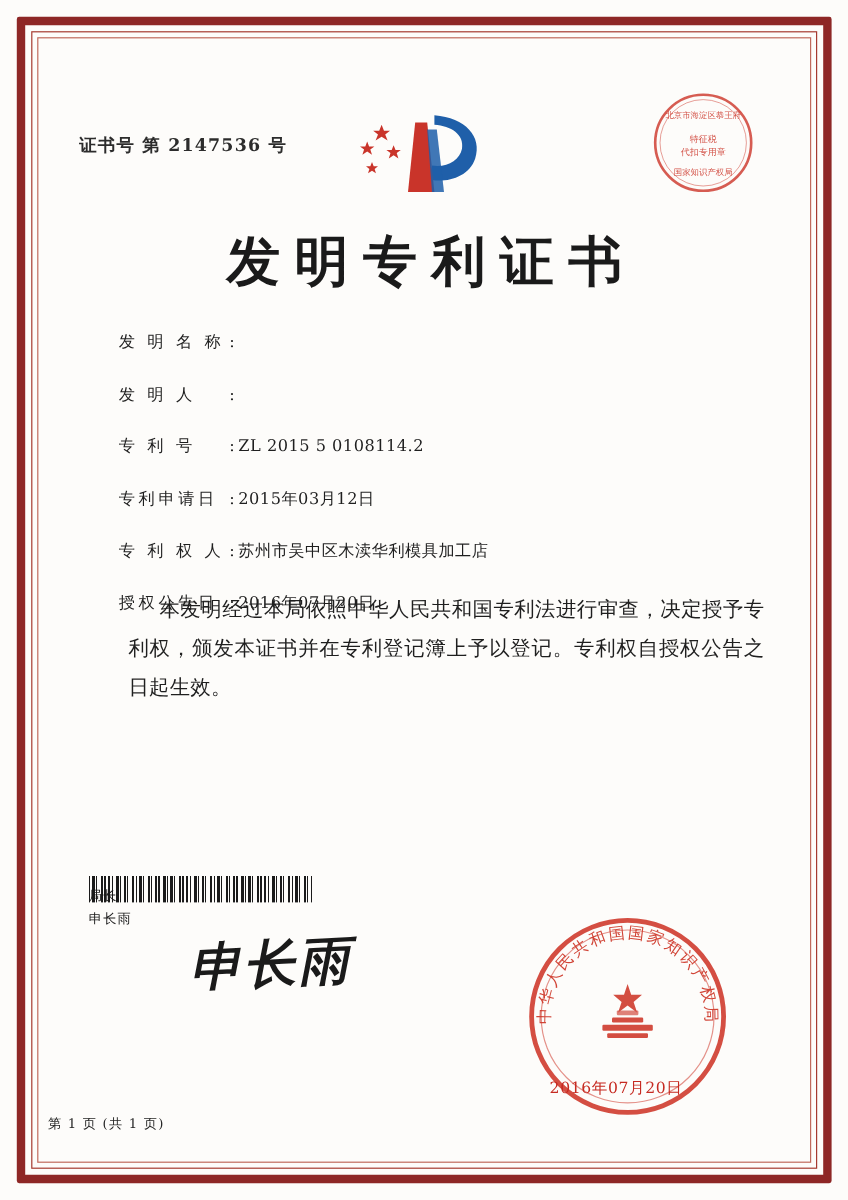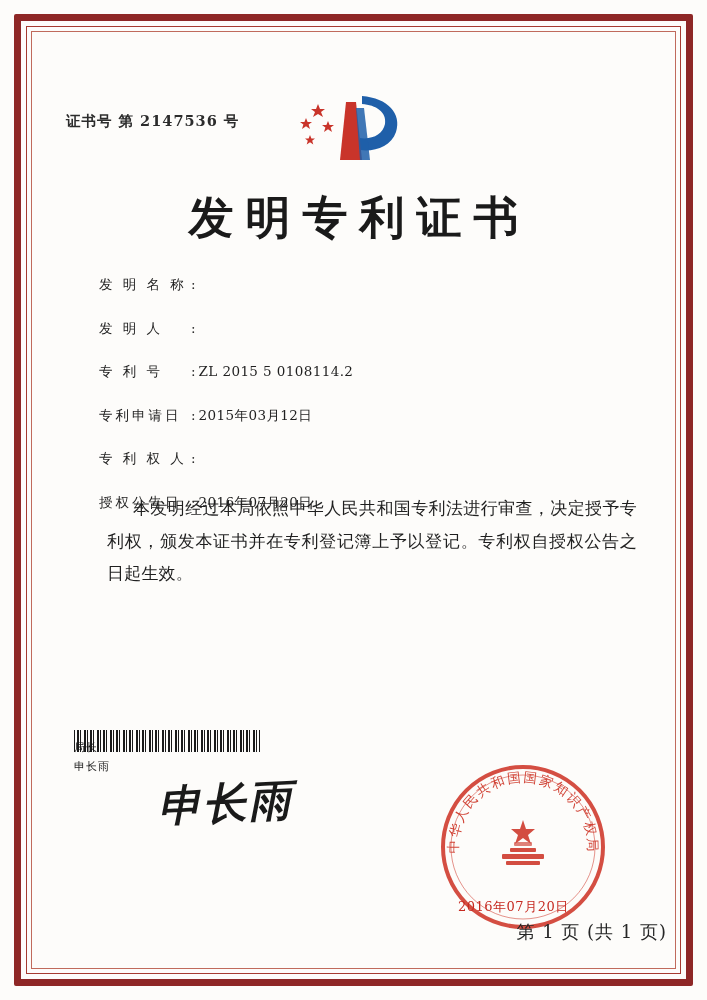--- a/index.html
+++ b/index.html
@@ -176,22 +176,22 @@
     letter-spacing: 2px;
     transform: rotate(-3deg);
   }
 
   
   .footer {
     position: absolute;
     left: 0;
     right: 0;
     bottom: 16px;
-    text-align: right;
-    font-size: 18px;
+    text-align: left;
+    font-size: 11px;
     color: #262626;
     font-family: "DejaVu Serif", serif;
     letter-spacing: 1px;
   }
 
   
   .seal-small {
     position: absolute;
     right: 38px;
     top: 36px;
@@ -244,20 +244,30 @@
 
         <g class="star-red">
           <polygon points="34,16 36,21 41,21 37,24 39,29 34,26 29,29 31,24 27,21 32,21"></polygon>
           <polygon points="22,30 23.6,34 28,34 24.6,36.6 26,41 22,38.3 18,41 19.4,36.6 16,34 20.4,34"></polygon>
           <polygon points="26,47 27.4,50.5 31,50.5 28.2,52.8 29.3,56.4 26,54.2 22.7,56.4 23.8,52.8 21,50.5 24.6,50.5"></polygon>
           <polygon points="44,33 45.6,37 50,37 46.6,39.6 48,44 44,41.3 40,44 41.4,39.6 38,37 42.4,37"></polygon>
         </g>
       </svg>
     </div>
 
+    <div class="seal-small">
+      <svg viewBox="0 0 86 86" width="86" height="86" aria-hidden="true">
+        <circle cx="43" cy="43" r="40" fill="none" stroke="#cf4034" stroke-width="2.2" opacity="0.85"></circle>
+        <circle cx="43" cy="43" r="36" fill="none" stroke="#cf4034" stroke-width="0.7" opacity="0.6"></circle>
+        <text x="43" y="22" font-size="7" fill="#cf4034" text-anchor="middle" font-family="DejaVu Serif, serif" opacity="0.9">北京市海淀区恭王府</text>
+        <text x="43" y="42" font-size="7.5" fill="#cf4034" text-anchor="middle" font-family="DejaVu Serif, serif" opacity="0.9">特征税</text>
+        <text x="43" y="53" font-size="7.5" fill="#cf4034" text-anchor="middle" font-family="DejaVu Serif, serif" opacity="0.9">代扣专用章</text>
+        <text x="43" y="70" font-size="7" fill="#cf4034" text-anchor="middle" font-family="DejaVu Serif, serif" opacity="0.9">国家知识产权局</text>
+      </svg>
+    </div>
 
     <div class="main-title">发明专利证书</div>
 
     <div class="fields">
       <div class="field-row">
         <span class="field-label">发 明 名 称</span>
         <span class="field-colon">:</span>
       </div>
       <div class="field-row">
         <span class="field-label">发 明 人</span>
@@ -269,20 +279,21 @@
         <span class="field-value">ZL 2015 5 0108114.2</span>
       </div>
       <div class="field-row">
         <span class="field-label">专利申请日</span>
         <span class="field-colon">:</span>
         <span class="field-value">2015年03月12日</span>
       </div>
       <div class="field-row">
         <span class="field-label">专 利 权 人</span>
         <span class="field-colon">:</span>
+        <span class="field-value">苏州市吴中区木渎华利模具加工店</span>
       </div>
       <div class="field-row">
         <span class="field-label">授权公告日</span>
         <span class="field-colon">:</span>
         <span class="field-value">2016年07月20日</span>
       </div>
     </div>
 
     <div class="body-text">
       <p>本发明经过本局依照中华人民共和国专利法进行审查，决定授予专利权，颁发本证书并在专利登记簿上予以登记。专利权自授权公告之日起生效。</p>

